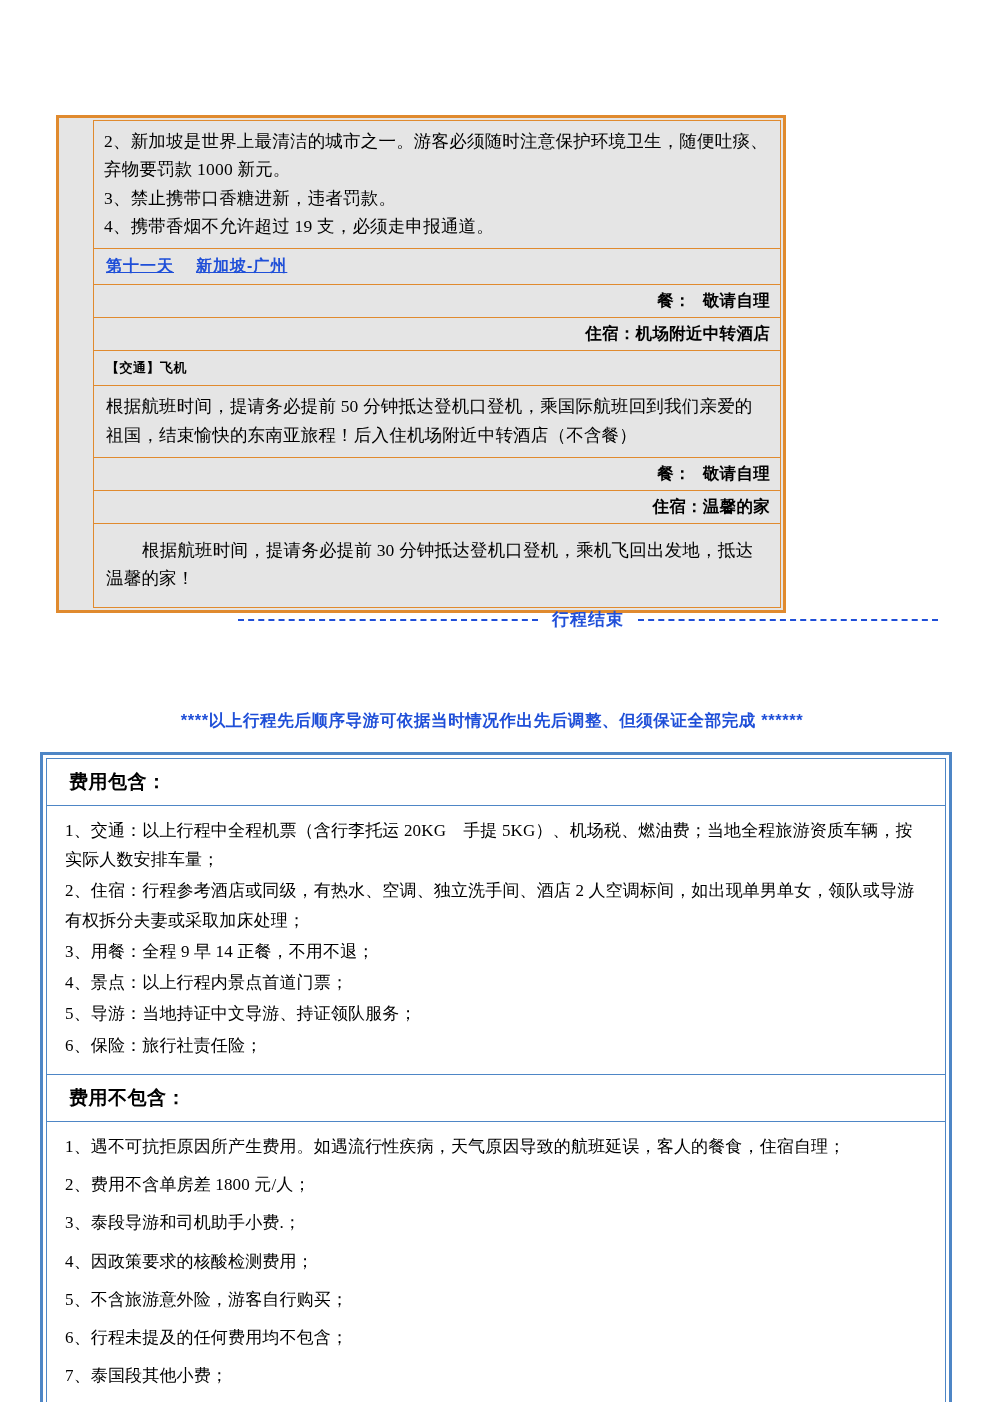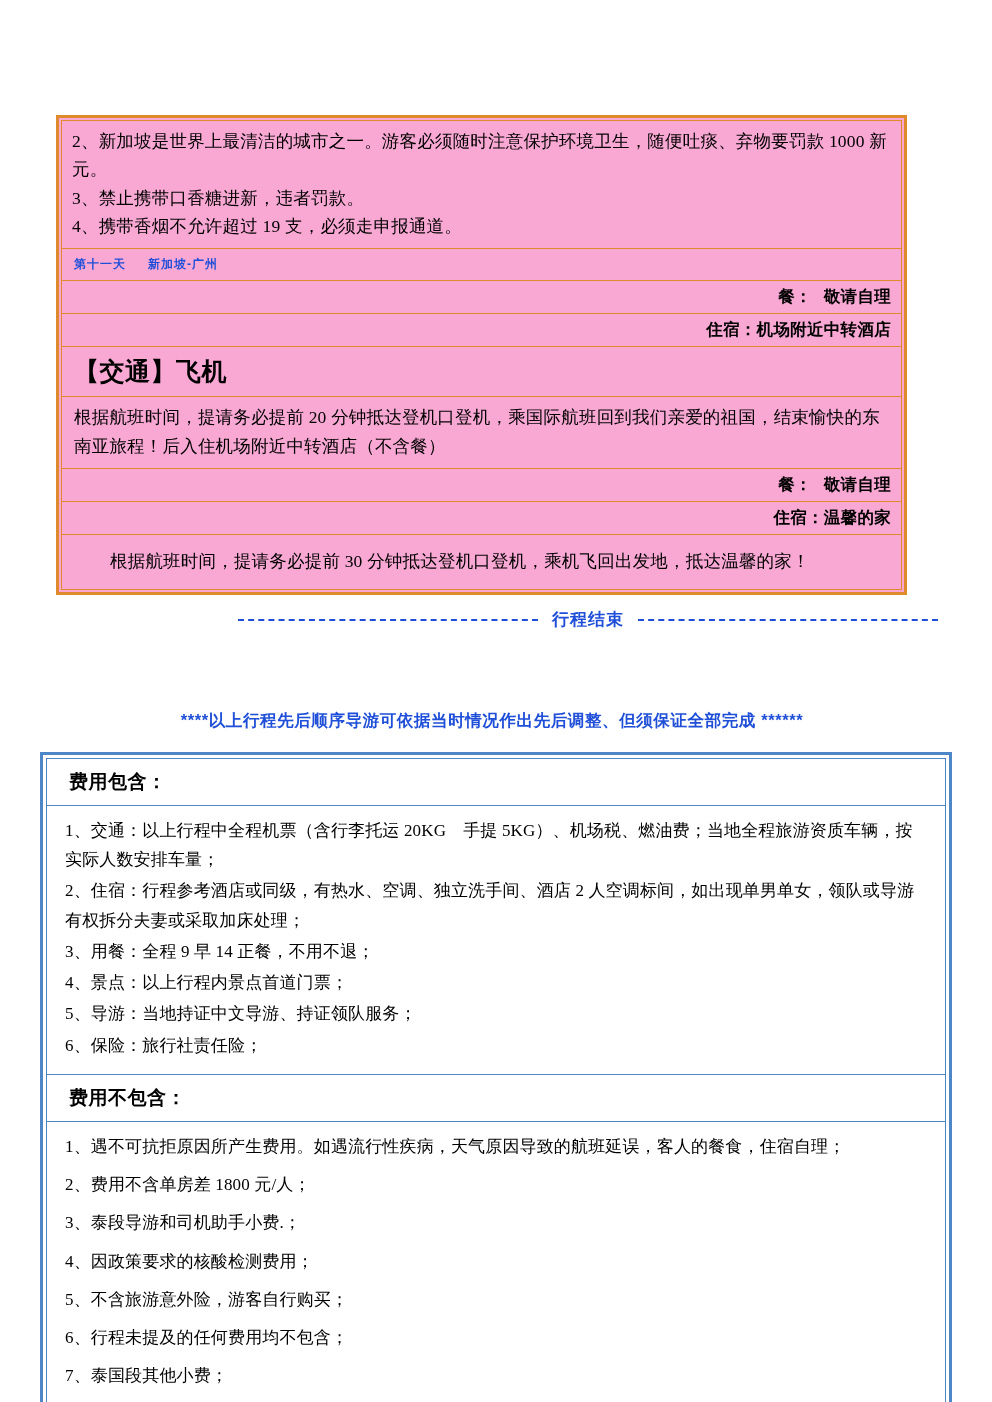--- a/index.html
+++ b/index.html
@@ -20,24 +20,25 @@
     box-sizing: border-box;
     padding: 0;
     position: relative;
   }
 
   
   .itinerary {
     position: absolute;
     left: 56px;
     top: 115px;
-    width: 851px;
+    width: 730px;
     border: 3px solid #E08A2E;
     box-sizing: border-box;
-    background: #f9a8d4;
+    background: #e5e5e5;
+    padding-left: 32px;
   }
   .itinerary .inner {
     border: 1px solid #E08A2E;
     margin: 2px;
   }
   .row {
     border-bottom: 1px solid #E08A2E;
     box-sizing: border-box;
   }
   .row:last-child { border-bottom: none; }
@@ -49,40 +50,41 @@
     letter-spacing: 0.2px;
   }
   .para-block p {
     margin: 0;
   }
 
   .day-head {
     font-family: "Liberation Sans", "DejaVu Sans", sans-serif;
     font-weight: bold;
     color: #1F4FD8;
-    font-size: 12px;
+    font-size: 16px;
     padding: 7px 10px 7px 12px;
     letter-spacing: 1px;
+    text-decoration: underline;
   }
   .day-head .gap { display: inline-block; width: 22px; }
 
   .meal-row, .hotel-row {
     font-family: Liberation Mono, monospace;
     font-weight: bold;
     font-size: 16.5px;
     padding: 5px 10px 5px 12px;
     letter-spacing: 0.3px;
     text-align: right;
   }
   .meal-row .sp { display: inline-block; width: 12px; }
 
   .transport-row {
     font-family: Liberation Serif, serif;
     font-weight: bold;
-    font-size: 25px;
+    font-size: 13px;
     padding: 8px 10px 8px 12px;
     letter-spacing: 0.5px;
   }
 
   .body-text {
     font-size: 17.5px;
     line-height: 1.62;
     padding: 6px 12px 8px 12px;
     letter-spacing: 0.2px;
   }
@@ -190,21 +192,21 @@
       <div class="row meal-row">
         <span>餐：</span><span class="sp"></span><span>敬请自理</span>
       </div>
 
       <div class="row hotel-row">
         <span>住宿：</span><span>机场附近中转酒店</span>
       </div>
 
       <div class="row transport-row">【交通】飞机</div>
 
-      <div class="row body-text">根据航班时间，提请务必提前 20 分钟抵达登机口登机，乘国际航班回到我们亲爱的祖国，结束愉快的东南亚旅程！后入住机场附近中转酒店（不含餐）</div>
+      <div class="row body-text">根据航班时间，提请务必提前 50 分钟抵达登机口登机，乘国际航班回到我们亲爱的祖国，结束愉快的东南亚旅程！后入住机场附近中转酒店（不含餐）</div>
 
 
       <div class="row meal-row">
         <span>餐：</span><span class="sp"></span><span>敬请自理</span>
       </div>
 
       <div class="row hotel-row">
         <span>住宿：</span><span>温馨的家</span>
       </div>
 

